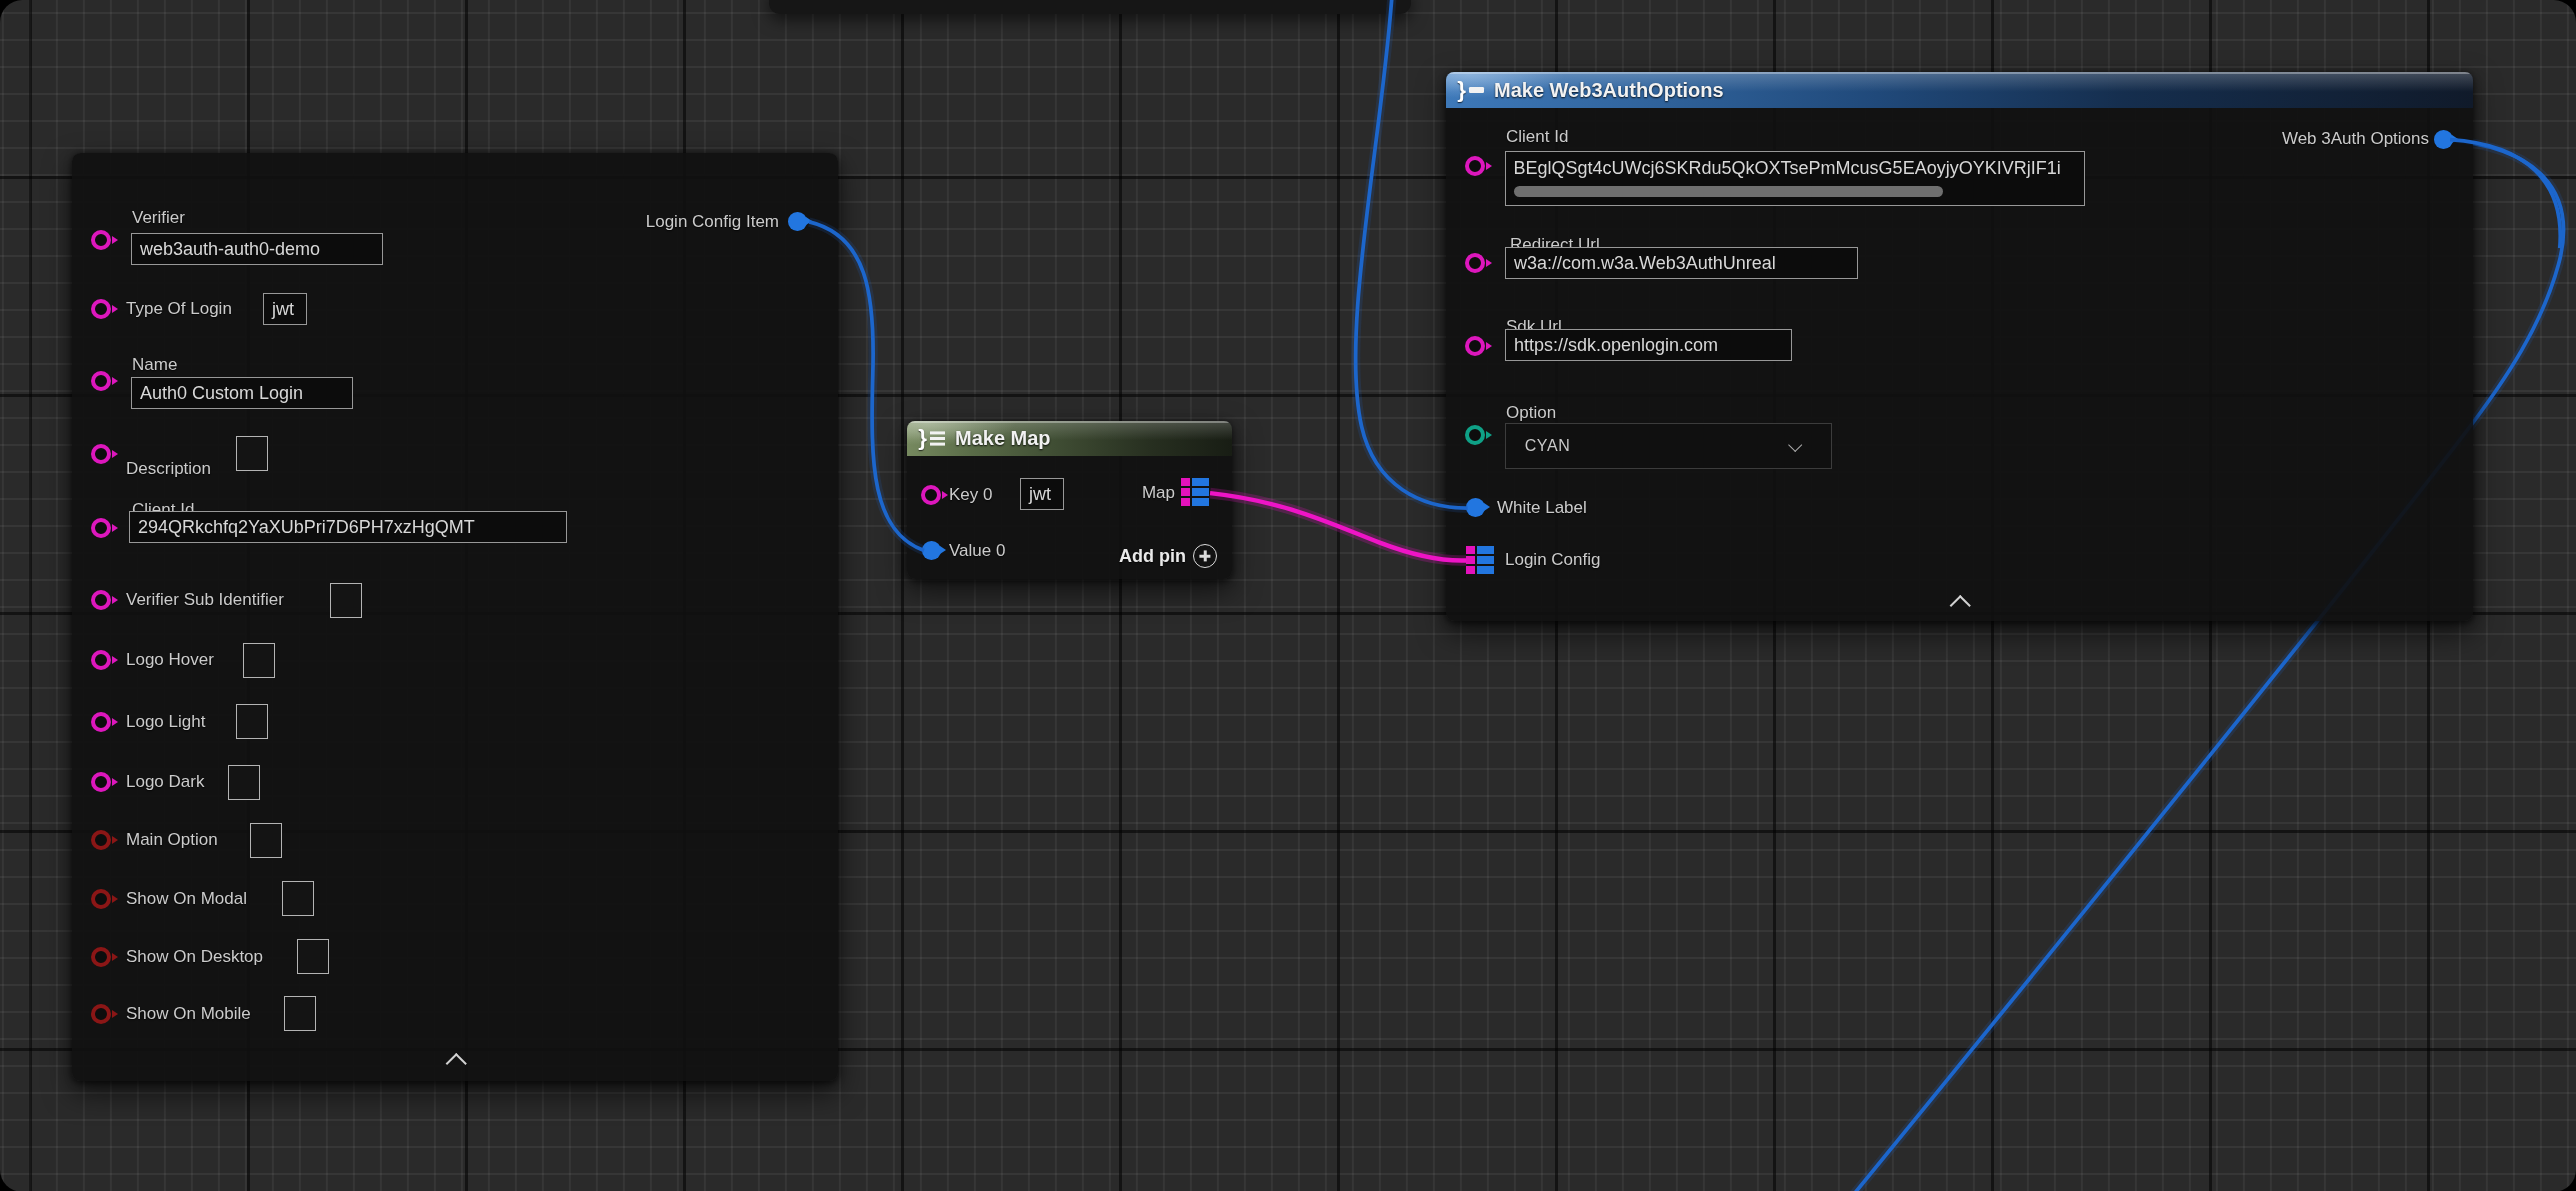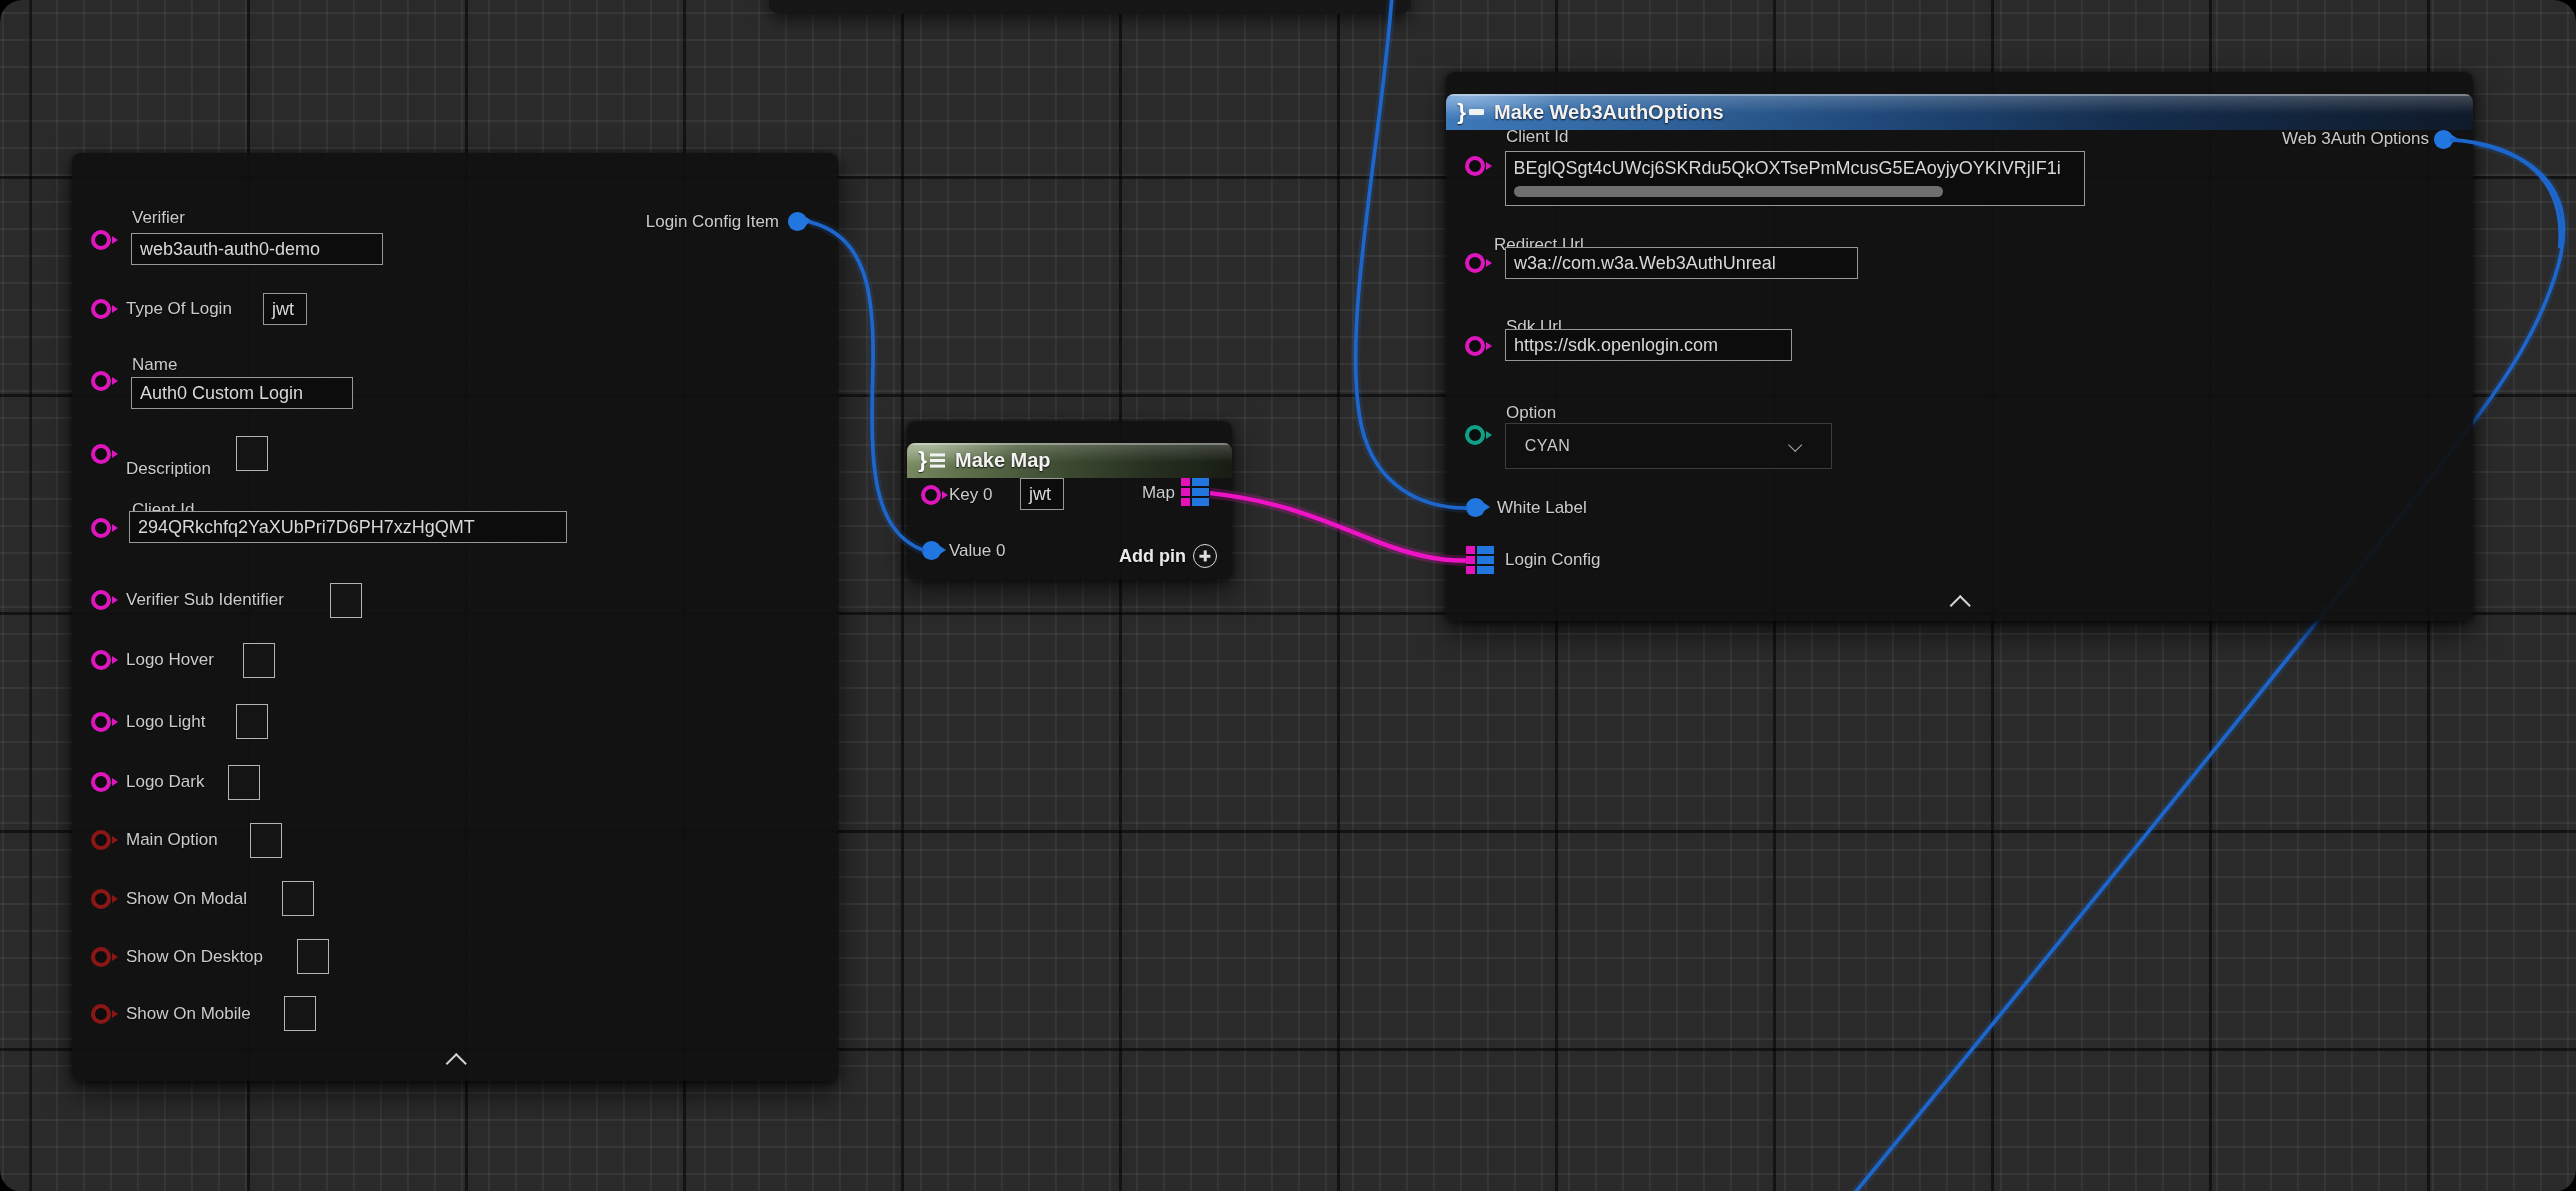--- a/index.html
+++ b/index.html
@@ -16,21 +16,21 @@
     background-position:29px 0,0 176px,1.9px 0,0 12px;}
   svg.wires{position:absolute;left:0;top:0;width:2576px;height:1192px;pointer-events:none;}
 
   .cutnode{position:absolute;left:769px;top:-12.5px;width:642px;height:26px;
     background:#161616;border-radius:0 0 11.2px 11.2px;
     box-shadow:0 6.2px 16px rgba(0,0,0,.55);}
 
   .node{position:absolute;background:rgba(16,16,16,.93);border-radius:8.7px;
     box-shadow:0 11.2px 27.4px rgba(0,0,0,.6),0 1.9px 7.5px rgba(0,0,0,.65);}
   .nhead{position:absolute;left:0;top:0;right:0;height:36px;border-radius:8px 8px 0 0;
-    display:flex;align-items:center;padding-left:11.2px;box-sizing:border-box;overflow:hidden;margin-top:22px;}
+    display:flex;align-items:center;padding-left:11.2px;box-sizing:border-box;overflow:hidden;}
   .nhead::before{content:"";position:absolute;left:0;right:0;top:0;height:1.9px;
     background:rgba(255,255,255,.32);}
   .nhead.blue{background:
     radial-gradient(137px 34px at 22.4px 2.5px, rgba(190,220,250,.45), transparent 70%),
     linear-gradient(180deg, rgba(255,255,255,.22), rgba(255,255,255,0) 55%),
     linear-gradient(90deg,#3e79b9 0%,#30639c 20%,#20497a 42%,#152e4e 66%,#101a2a 100%);}
   .nhead.green{background:
     radial-gradient(125px 31px at 21px 2.5px, rgba(225,235,215,.4), transparent 70%),
     linear-gradient(180deg, rgba(255,255,255,.2), rgba(255,255,255,0) 55%),
     linear-gradient(90deg,#76895f 0%,#5a6c48 20%,#404e34 45%,#272f20 75%,#181d14 100%);}
@@ -196,21 +196,21 @@
       <div class="plabel r" style="left:983px;top:67px;">Web 3Auth Options</div>
       <span class="pin fill c-struct" style="left:988px;top:58px;"></span>
 
       <div class="plabel" style="left:60px;top:65px;">Client Id</div>
       <span class="pin ring c-str" style="left:19.3px;top:84px;"></span>
       <div class="bigfield" style="left:59px;top:79px;width:580px;">
         <div class="txt">BEglQSgt4cUWcj6SKRdu5QkOXTsePmMcusG5EAoyjyOYKIVRjIF1i</div>
         <div class="sbar"></div>
       </div>
 
-      <div class="plabel" style="left:48px;top:173px;text-align:center;">Redirect Url</div>
+      <div class="plabel" style="left:64px;top:173px;text-align:center;">Redirect Url</div>
       <span class="pin ring c-str" style="left:19.3px;top:181px;"></span>
       <div class="tfield" style="left:59px;top:175px;width:353px;">w3a://com.w3a.Web3AuthUnreal</div>
 
       <div class="plabel" style="left:60px;top:255px;">Sdk Url</div>
       <span class="pin ring c-str" style="left:19.3px;top:264px;"></span>
       <div class="tfield" style="left:59px;top:257px;width:287px;">https://sdk.openlogin.com</div>
 
       <div class="plabel" style="left:60px;top:341px;">Option</div>
       <span class="pin ring c-enum" style="left:19.3px;top:353px;"></span>
       <div class="dropdown" style="left:59px;top:351px;width:327px;height:46px;">

